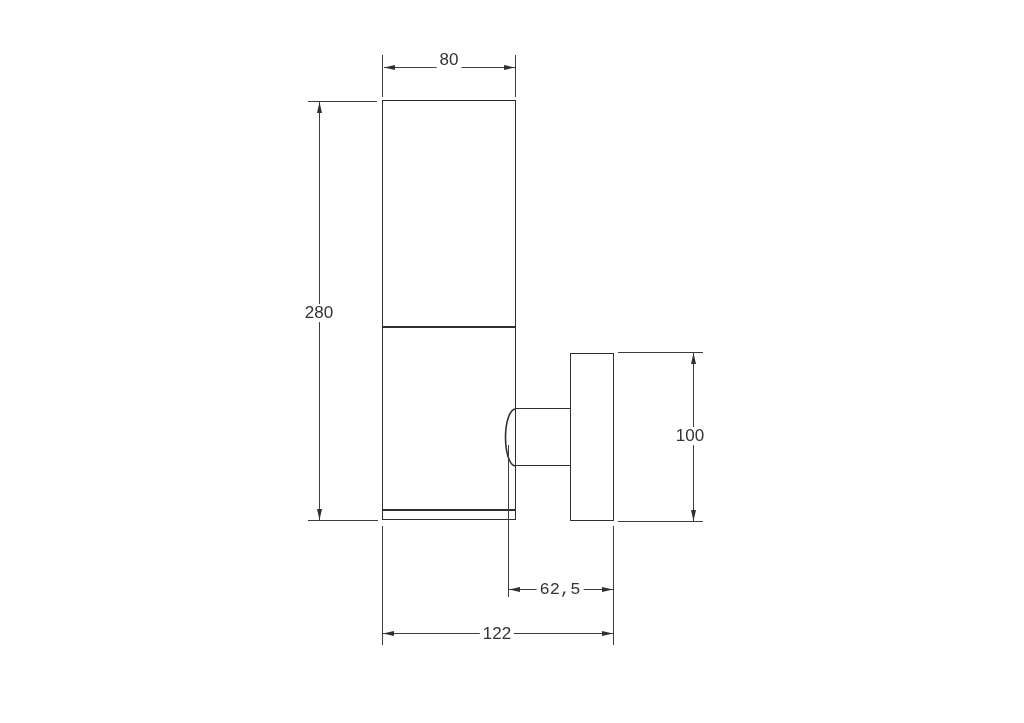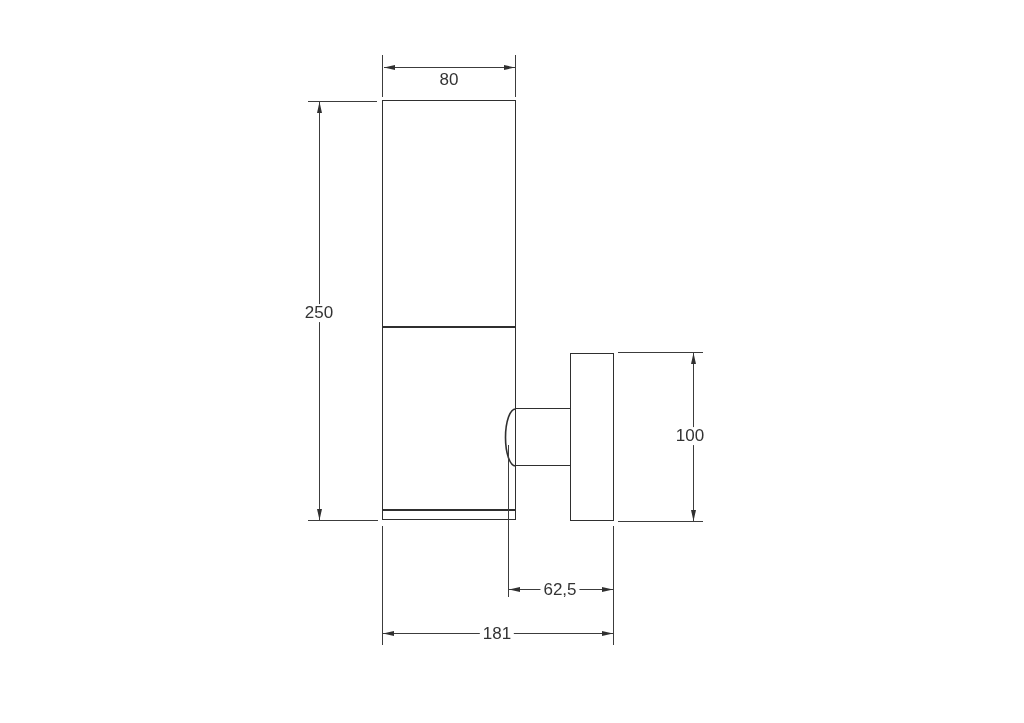--- a/index.html
+++ b/index.html
@@ -54,51 +54,51 @@
   </svg>
 
   <div class="obj-rect" style="left:570px;top:353px;width:44px;height:168px;"></div>
 
   <div>
     <div class="dim-vline" style="left:382px;top:55px;height:42px;"></div>
     <div class="dim-vline" style="left:515px;top:55px;height:42px;"></div>
     <div class="dim-hline" style="left:384px;top:67px;width:131px;"></div>
     <div class="arrow left" style="left:384px;top:65px;"></div>
     <div class="arrow right" style="left:504px;top:65px;"></div>
-    <span class="dim-label" style="left:449px;top:80px;text-align:right;">80</span>
+    <span class="dim-label" style="left:449px;top:60px;text-align:right;">80</span>
   </div>
 
   <div>
     <div class="dim-hline" style="left:308px;top:101px;width:69px;"></div>
     <div class="dim-hline" style="left:308px;top:520px;width:70px;"></div>
     <div class="dim-vline" style="left:319px;top:102px;height:418px;"></div>
     <div class="arrow up" style="left:317px;top:102px;"></div>
     <div class="arrow down" style="left:317px;top:509px;"></div>
-    <span class="dim-label" style="left:319px;top:313px;">250</span>
+    <span class="dim-label" style="left:319px;top:313px;">280</span>
   </div>
 
   <div>
     <div class="dim-hline" style="left:618px;top:352px;width:85px;"></div>
     <div class="dim-hline" style="left:618px;top:521px;width:85px;"></div>
     <div class="dim-vline" style="left:693px;top:353px;height:168px;"></div>
     <div class="arrow up" style="left:691px;top:353px;"></div>
     <div class="arrow down" style="left:691px;top:510px;"></div>
     <span class="dim-label" style="left:690px;top:436px;text-align:right;">100</span>
   </div>
 
   <div>
     <div class="dim-vline" style="left:508px;top:445px;height:152px;"></div>
     <div class="dim-vline" style="left:613px;top:526px;height:119px;"></div>
     <div class="dim-hline" style="left:509px;top:589px;width:104px;"></div>
     <div class="arrow left" style="left:509px;top:587px;"></div>
     <div class="arrow right" style="left:602px;top:587px;"></div>
-    <span class="dim-label" style="left:560px;top:590px;">62,5</span>
+    <span class="dim-label" style="left:560px;top:590px;font-family:Liberation Mono, monospace;">62,5</span>
   </div>
 
   <div>
     <div class="dim-vline" style="left:382px;top:526px;height:119px;"></div>
     <div class="dim-hline" style="left:383px;top:633px;width:230px;"></div>
     <div class="arrow left" style="left:383px;top:631px;"></div>
     <div class="arrow right" style="left:602px;top:631px;"></div>
-    <span class="dim-label" style="left:497px;top:634px;">181</span>
+    <span class="dim-label" style="left:497px;top:634px;">122</span>
   </div>
 
 </div>
 
 </body></html>

